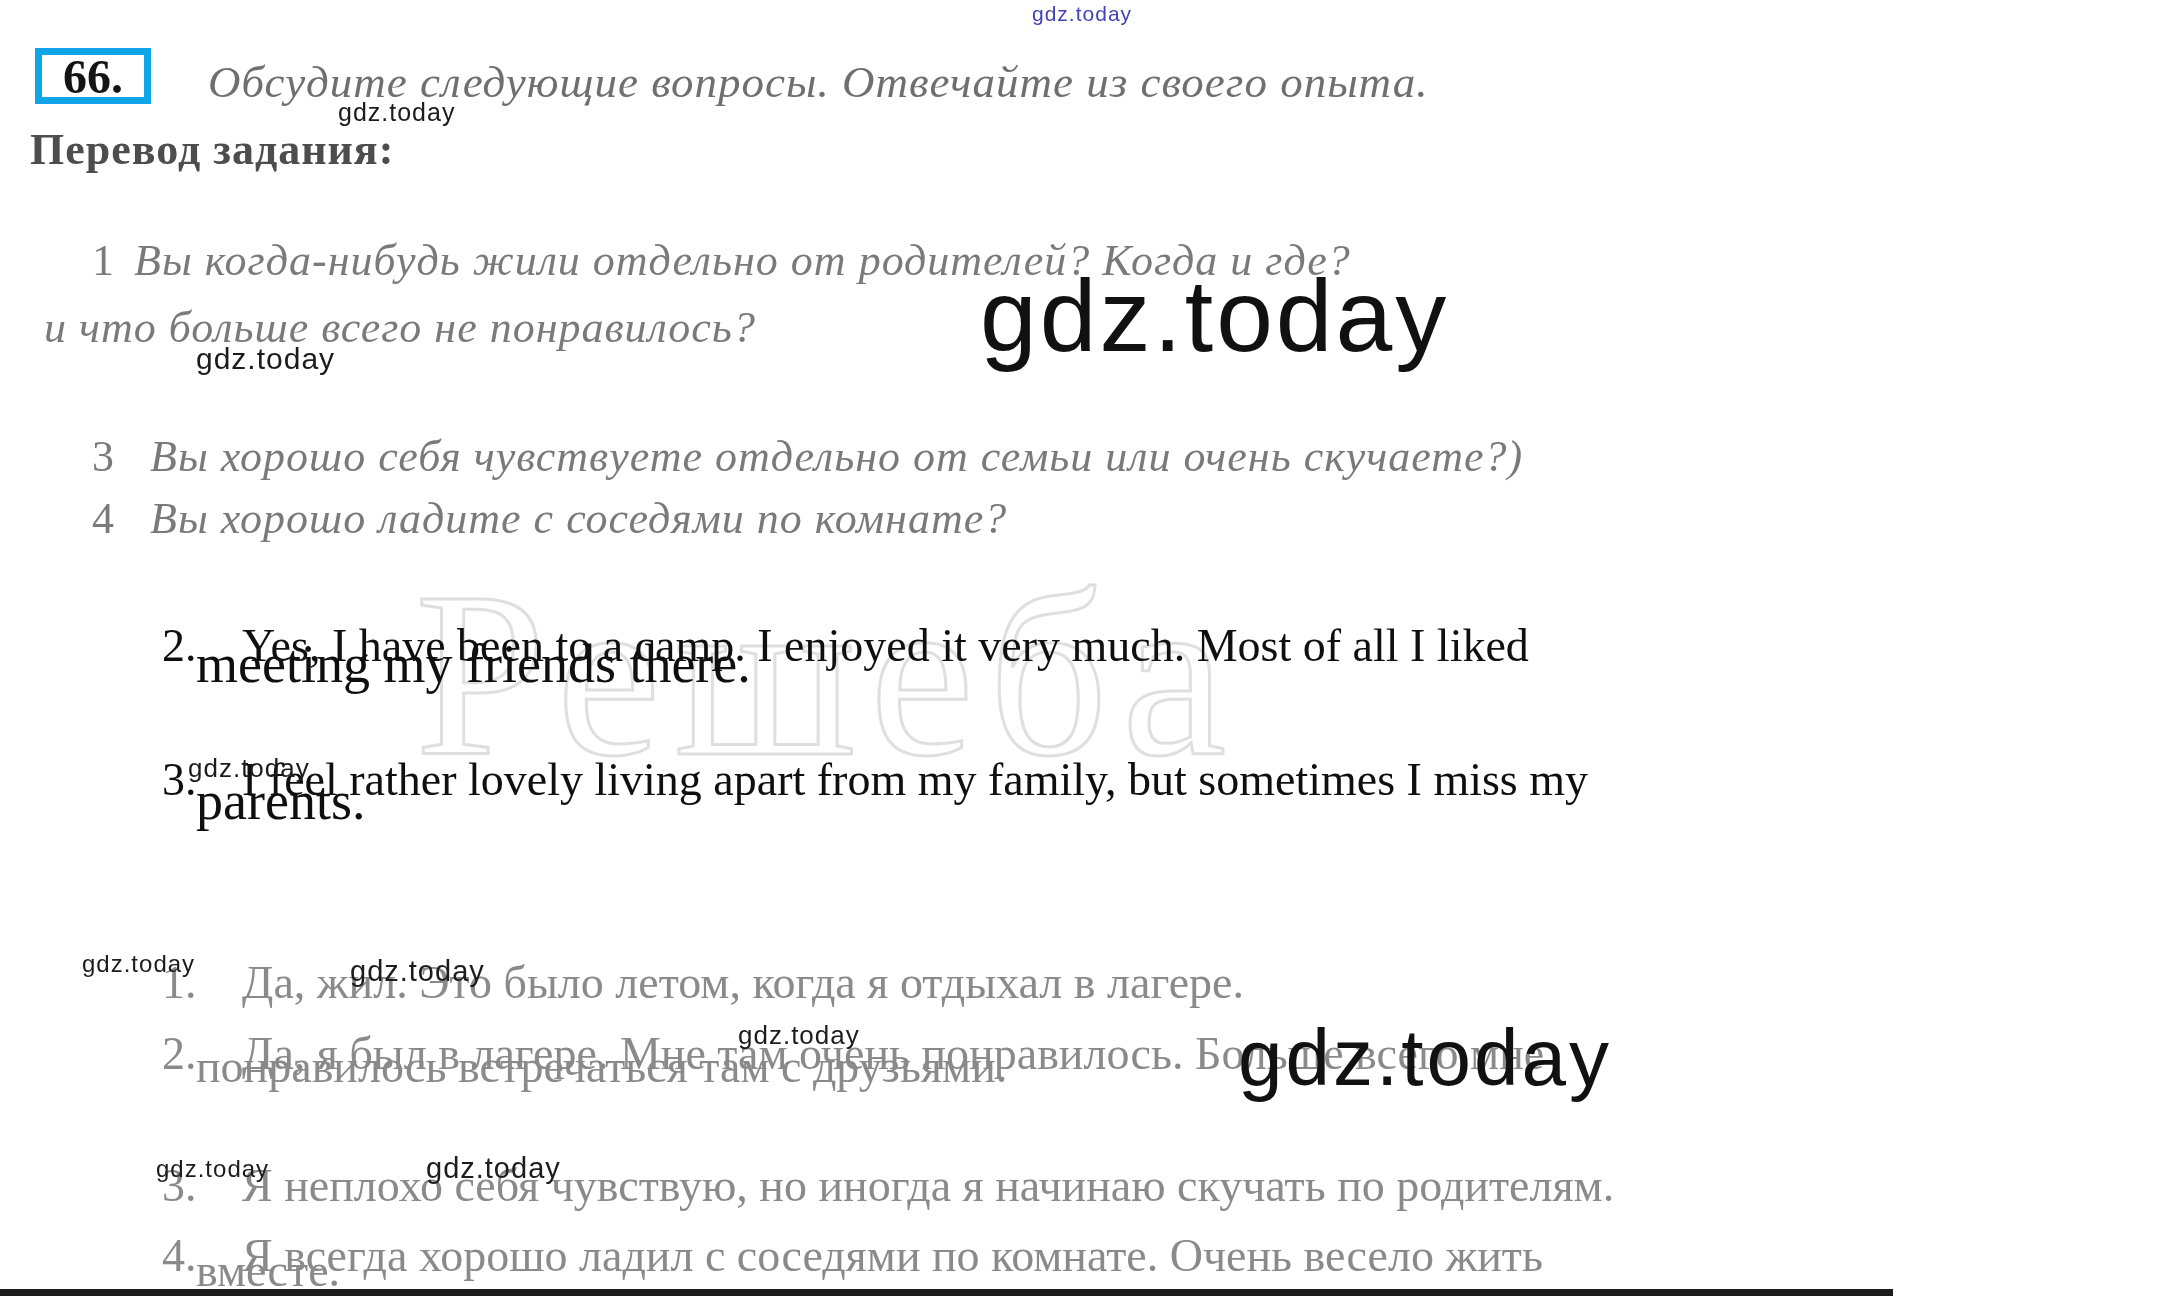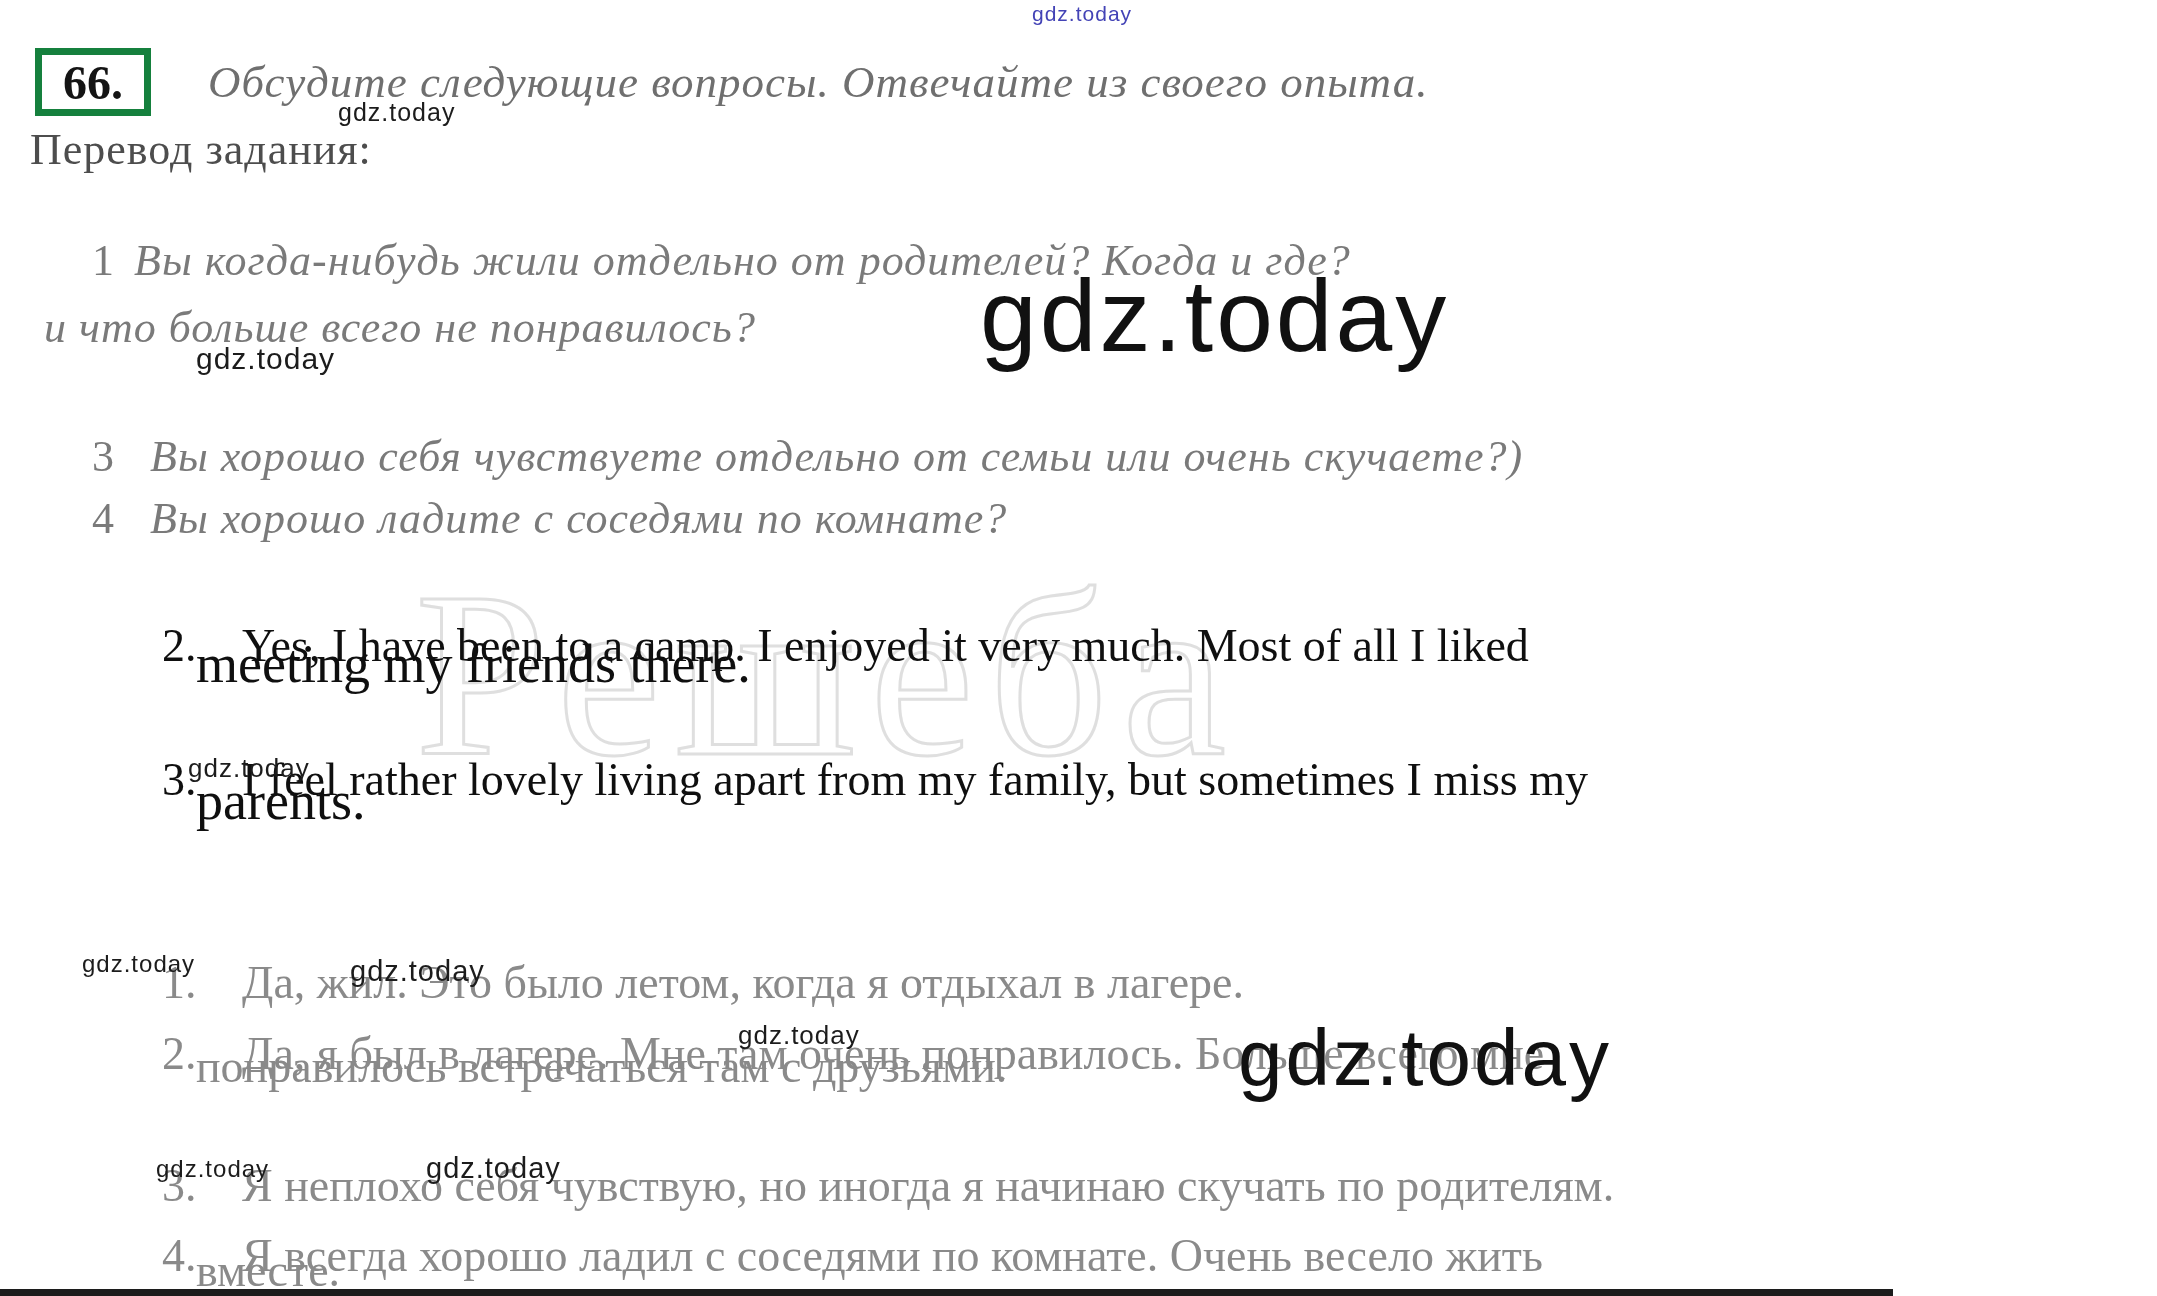--- a/index.html
+++ b/index.html
@@ -14,34 +14,34 @@
   .z1{z-index:2;}
   
   .site-link{
     font-family:"Liberation Sans", sans-serif;
     font-size:21px;color:#4343b6;letter-spacing:1px;
     text-decoration:none;
   }
   
   .task-box{
     box-sizing:border-box;
-    width:116px;height:68px;
-    border:7px solid #15803d;
+    width:116px;height:56px;
+    border:7px solid #0ea5e9;
     display:flex;align-items:center;justify-content:center;
     background:#ffffff;
   }
   .task-box span{
     font-weight:bold;font-size:48px;color:#141414;
     font-family:"Liberation Serif", serif;
   }
   .task-title{
     font-style:italic;font-size:45px;color:#6f6f6f;letter-spacing:1px;
   }
   .trans-heading{
-    font-weight:normal;font-size:44px;color:#4d4d4d;letter-spacing:1px;
+    font-weight:bold;font-size:44px;color:#4d4d4d;letter-spacing:1px;
   }
   .question{
     font-style:italic;font-size:44px;color:#7a7a7a;letter-spacing:1px;
   }
   .question .qnum{
     font-style:normal;display:inline-block;width:58px;
   }
   .question.q1 .qnum{width:42px;}
   .cont-q{
     font-style:italic;font-size:44px;color:#7a7a7a;letter-spacing:1px;

